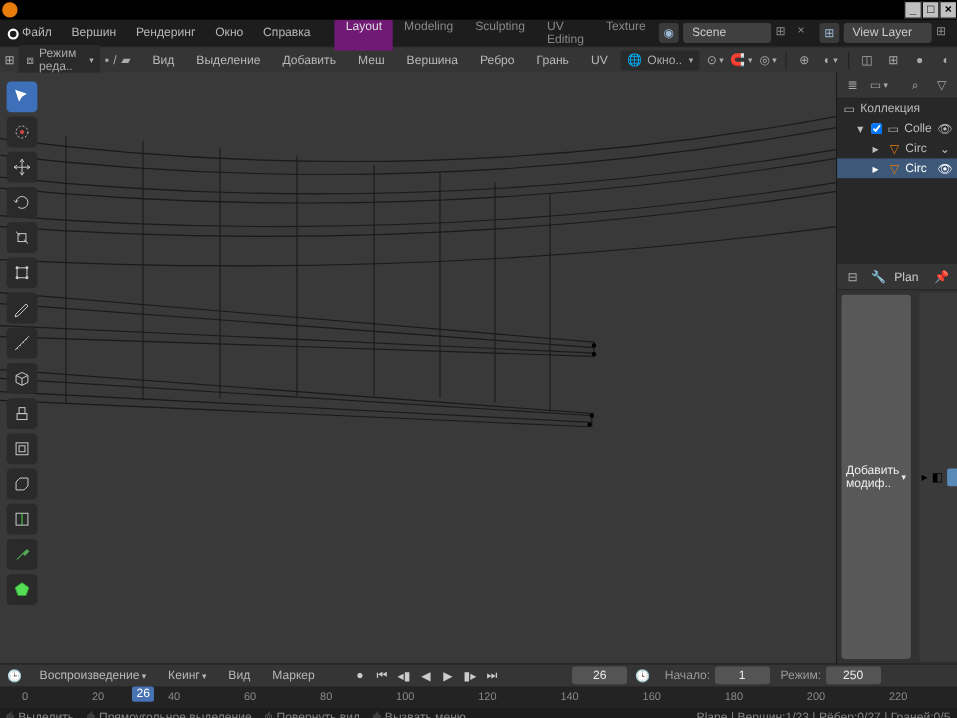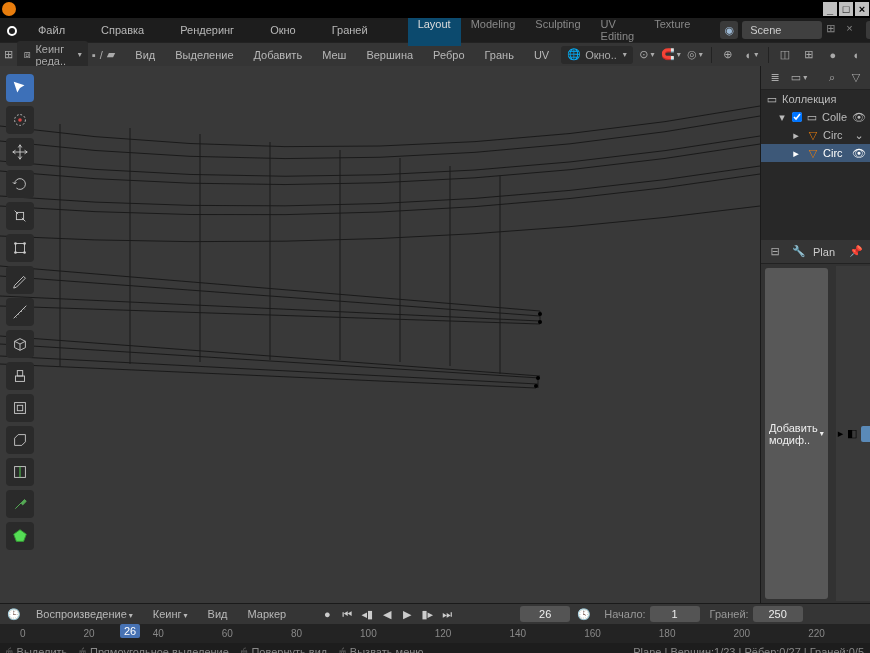--- a/index.html
+++ b/index.html
@@ -1,27 +1,27 @@
 <!DOCTYPE html>
 <html><head>
 <meta charset="utf-8">
 <style>
 *{box-sizing:border-box;margin:0;padding:0;font-family:Arial,sans-serif;font-size:11px;user-select:none}
 body{width:870px;height:653px;background:#3b3b3b;overflow:hidden;position:relative}
 .titlebar{height:18px;background:#000;display:flex;align-items:center;justify-content:flex-end;position:relative}
 .titlebar .logo{position:absolute;left:2px;top:2px;width:14px;height:14px;background:#e87d0d;border-radius:50%}
 .wincontrols{display:flex;gap:0}
 .winbtn{width:16px;height:16px;background:#c0c0c0;border:1px solid #000;display:flex;align-items:center;justify-content:center;font-size:9px;color:#000;font-weight:bold}
-.menubar{height:24px;background:#1d1d1d;display:flex;align-items:center;color:#aaa;padding:0 4px;gap:20px}
+.menubar{height:24px;background:#1d1d1d;display:flex;align-items:center;color:#aaa;padding:0 4px;gap:2px}
 .blogo{width:16px;height:16px;background:#e87d0d;border-radius:50%;margin-right:6px;position:relative}
 .blogo::after{content:"";position:absolute;left:3px;top:4px;width:6px;height:6px;border:2px solid #fff;border-radius:50%}
 .menuitem{padding:3px 8px;cursor:pointer;color:#b8b8b8}
 .tabs{display:flex;gap:0;margin-left:12px}
 .tab{padding:4px 10px;color:#888;cursor:pointer}
-.tab.active{background:#0c4a6e;color:#ddd;border-radius:4px 4px 0 0}
+.tab.active{background:#701a75;color:#ddd;border-radius:4px 4px 0 0}
 .scenebox{display:flex;align-items:center;gap:4px;margin-left:auto}
 .sceneicon{width:18px;height:18px;background:#3a3a3a;border-radius:3px;display:flex;align-items:center;justify-content:center;color:#9cb8d4}
 .sceneinput{background:#404040;color:#ccc;padding:3px 8px;border-radius:3px;min-width:80px}
 .browsebtn{width:16px;height:16px;color:#888}
 .toolbar2{height:24px;background:#353535;display:flex;align-items:center;color:#aaa;padding:0 4px;gap:4px;border-top:1px solid #222}
 .tbicon{width:20px;height:20px;display:flex;align-items:center;justify-content:center;color:#aaa;border-radius:3px}
 .dropdown{background:#2a2a2a;padding:2px 6px;border-radius:3px;display:flex;align-items:center;gap:4px}
 .tinyicon{width:14px;height:14px;display:flex;align-items:center;justify-content:center}
 .divider{width:1px;height:16px;background:#222;margin:0 2px}
 .workspace{display:flex;height:537px}
@@ -73,24 +73,24 @@
       </div>
     <div class="winbtn">
         <span>×</span>
       </div>
   </div>
 </div>
 
 <div class="menubar">
   <div class="blogo"></div>
   <div class="menuitem">Файл</div>
-  <div class="menuitem">Справка</div>
+  <div class="menuitem">Вершин</div>
   <div class="menuitem">Рендеринг</div>
   <div class="menuitem">Окно</div>
-  <div class="menuitem">Граней</div>
+  <div class="menuitem">Справка</div>
   <div class="tabs">
     <div class="tab active">Layout</div>
     <div class="tab">Modeling</div>
     <div class="tab">Sculpting</div>
     <div class="tab">UV Editing</div>
     <div class="tab">Texture</div>
   </div>
   <div class="scenebox">
     <div class="sceneicon">◉</div>
     <div class="sceneinput">Scene</div>
@@ -100,21 +100,21 @@
     <div class="sceneinput">View Layer</div>
     <div class="browsebtn">⊞</div>
     <div class="browsebtn">×</div>
   </div>
 </div>
 
 <div class="toolbar2">
   <div class="tbicon">⊞</div>
   <div class="dropdown chev">
     <span class="tinyicon">⧈</span>
-    <span>Кеинг реда..</span>
+    <span>Режим реда..</span>
   </div>
   <div class="tbicon">▪</div>
   <div class="tbicon">/</div>
   <div class="tbicon">▰</div>
   <div class="divider"></div>
   <div class="menuitem">Вид</div>
   <div class="menuitem">Выделение</div>
   <div class="menuitem">Добавить</div>
   <div class="menuitem">Меш</div>
   <div class="menuitem">Вершина</div>
@@ -347,21 +347,21 @@
       <div class="playbtn">◂▮</div>
       <div class="playbtn">◀</div>
       <div class="playbtn">▶</div>
       <div class="playbtn">▮▸</div>
       <div class="playbtn">⏭</div>
     </div>
     <div class="frameinput" style="margin-left:60px">26</div>
     <div class="tbicon">🕓</div>
     <span class="framelabel">Начало:</span>
     <div class="frameinput">1</div>
-    <span class="framelabel">Граней:</span>
+    <span class="framelabel">Режим:</span>
     <div class="frameinput">250</div>
   </div>
   <div class="tlruler">
     <span class="tick">0</span>
       <span class="tick">20</span>
       <span class="tick">40</span>
       <span class="tick">60</span>
       <span class="tick">80</span>
       <span class="tick">100</span>
       <span class="tick">120</span>

